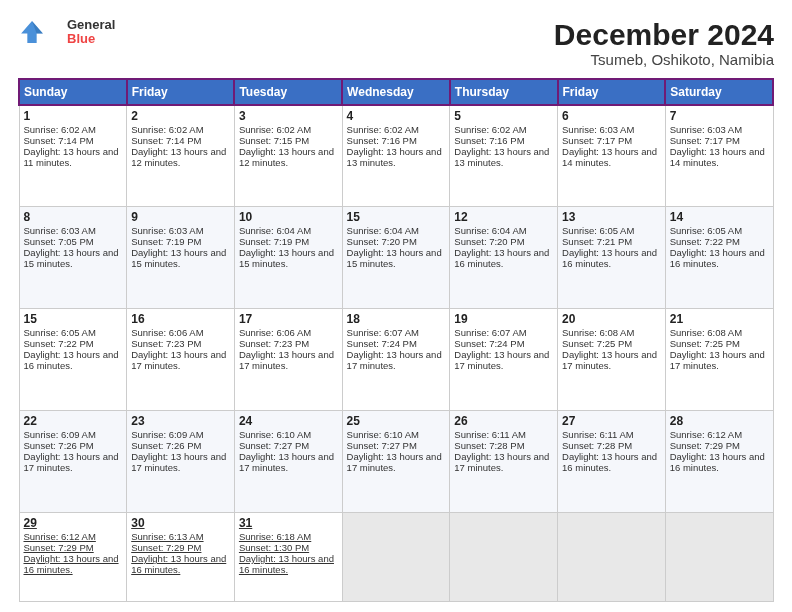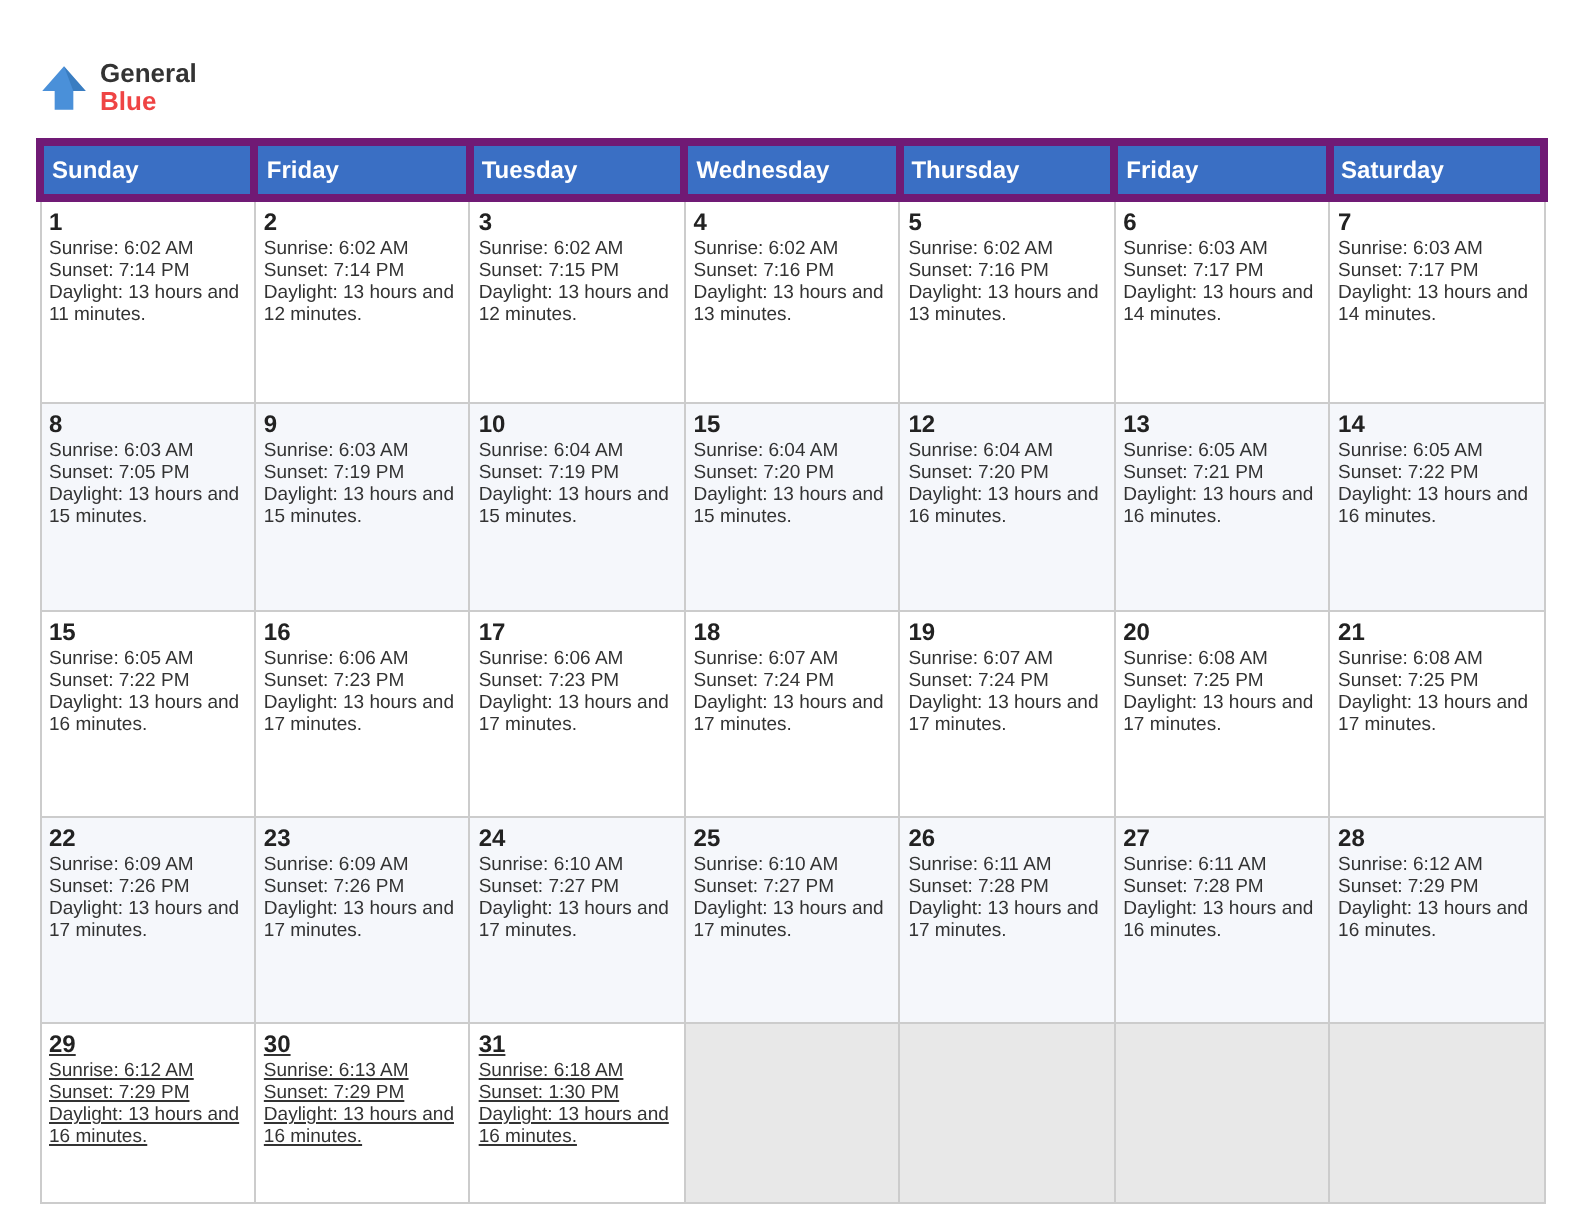--- a/index.html
+++ b/index.html
@@ -19,22 +19,21 @@
     }
     .header {
       display: flex;
       justify-content: space-between;
       align-items: flex-start;
       margin-bottom: 10px;
     }
     .logo {
       display: flex;
       align-items: center;
-      gap: 4px;
-      margin-top: 12px;
+      gap: 21px;
     }
     .logo-text {
       display: flex;
       flex-direction: column;
       font-size: 13px;
       font-weight: bold;
       line-height: 1.1;
     }
     .logo-text span:first-child { color: #333; }
     .logo-text span:last-child { color: #ef4444; }
@@ -63,21 +62,21 @@
       width: 100%;
       table-layout: fixed;
     }
     .calendar th {
       background: #3a6fc4;
       color: #fff;
       font-size: 12px;
       font-weight: bold;
       padding: 5px 4px;
       text-align: left;
-      border: 4px solid #701a75;
+      border: 2px solid #701a75;
     }
     .calendar td {
       vertical-align: top;
       border: 1px solid #ccc;
       padding: 3px 4px;
       font-size: 9.5px;
       color: #333;
       background: #fff;
       height: 78px;
     }
@@ -103,20 +102,24 @@
   <div class="header">
     <div class="logo">
       <svg class="logo-icon" viewBox="0 0 36 36">
         <polygon points="18,4 32,20 24,20 24,32 12,32 12,20 4,20" fill="#4a90d9"></polygon>
         <polygon points="18,4 32,20 24,20" fill="#2a6aaa" opacity="0.5"></polygon>
       </svg>
       <div class="logo-text">
         <span>General</span>
         <span>Blue</span>
       </div>
+    </div>
+    <div class="title-block">
+      <h1>December 2024</h1>
+      <h2>Tsumeb, Oshikoto, Namibia</h2>
     </div>
   </div>
 
   <table class="calendar">
     <thead>
       <tr>
         <th>Sunday</th>
         <th>Friday</th>
         <th>Tuesday</th>
         <th>Wednesday</th>

